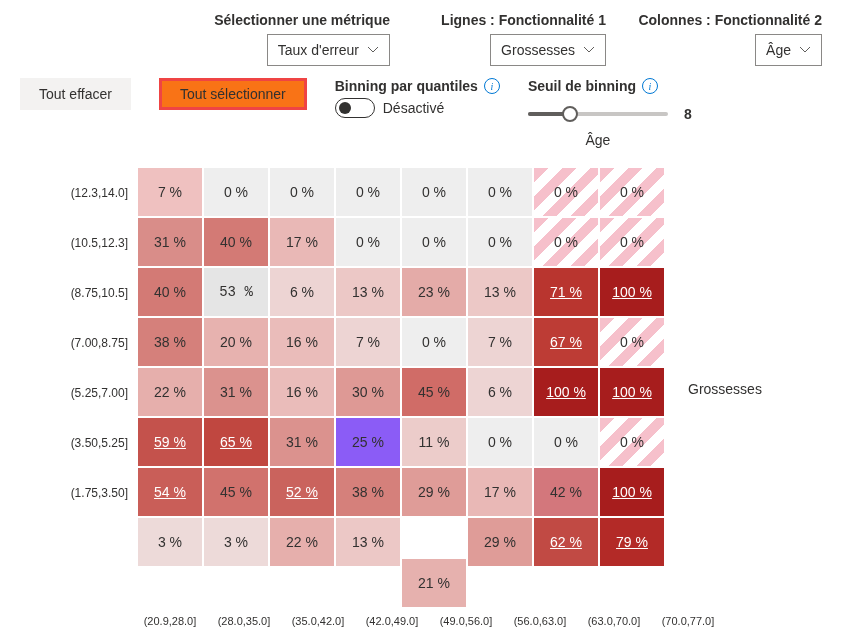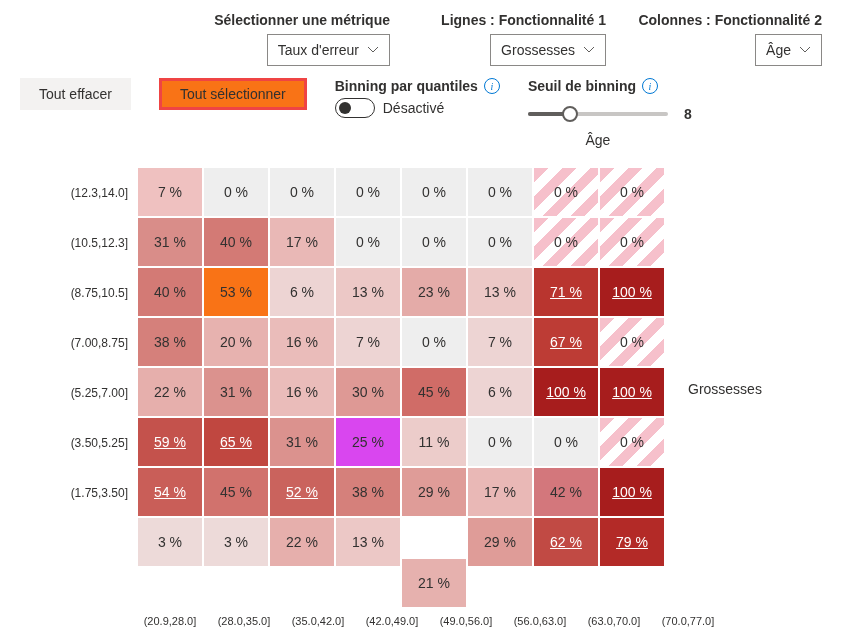--- a/index.html
+++ b/index.html
@@ -184,21 +184,21 @@
           <div class="cell" style="background: rgb(211, 122, 117);">40 %</div>
           <div class="cell" style="background: rgb(233, 184, 182);">17 %</div>
           <div class="cell" style="background: rgb(238, 238, 238);">0 %</div>
           <div class="cell" style="background: rgb(238, 238, 238);">0 %</div>
           <div class="cell" style="background: rgb(238, 238, 238);">0 %</div>
           <div class="cell striped">0 %</div>
           <div class="cell striped">0 %</div>
         </div>
         <div class="grid-row">
           <div class="cell" style="background: rgb(211, 122, 117);">40 %</div>
-          <div class="cell" style="background: #f97316;">53 %</div>
+          <div class="cell" style="background: #e5e5e5; font-family: Liberation Mono, monospace;">53 %</div>
           <div class="cell" style="background: rgb(237, 212, 211);">6 %</div>
           <div class="cell" style="background: rgb(236, 200, 198);">13 %</div>
           <div class="cell" style="background: rgb(228, 171, 168);">23 %</div>
           <div class="cell" style="background: rgb(236, 200, 198);">13 %</div>
           <div class="cell dark" style="background: rgb(185, 53, 47);">71 %</div>
           <div class="cell dark" style="background: rgb(167, 29, 29);">100 %</div>
         </div>
         <div class="grid-row">
           <div class="cell" style="background: rgb(213, 128, 123);">38 %</div>
           <div class="cell" style="background: rgb(231, 178, 175);">20 %</div>
@@ -216,21 +216,21 @@
           <div class="cell" style="background: rgb(222, 153, 149);">30 %</div>
           <div class="cell" style="background: rgb(208, 108, 103);">45 %</div>
           <div class="cell" style="background: rgb(237, 212, 211);">6 %</div>
           <div class="cell dark" style="background: rgb(167, 29, 29);">100 %</div>
           <div class="cell dark" style="background: rgb(167, 29, 29);">100 %</div>
         </div>
         <div class="grid-row">
           <div class="cell dark" style="background: rgb(196, 82, 76);">59 %</div>
           <div class="cell dark" style="background: rgb(192, 71, 64);">65 %</div>
           <div class="cell" style="background: rgb(219, 146, 142);">31 %</div>
-          <div class="cell" style="background: #d946ef;">25 %</div>
+          <div class="cell" style="background: #8b5cf6;">25 %</div>
           <div class="cell" style="background: rgb(236, 204, 202);">11 %</div>
           <div class="cell" style="background: rgb(238, 238, 238);">0 %</div>
           <div class="cell" style="background: rgb(238, 238, 238);">0 %</div>
           <div class="cell striped">0 %</div>
         </div>
         <div class="grid-row">
           <div class="cell dark" style="background: rgb(201, 94, 88);">54 %</div>
           <div class="cell" style="background: rgb(209, 114, 109);">45 %</div>
           <div class="cell dark" style="background: rgb(202, 99, 93);">52 %</div>
           <div class="cell" style="background: rgb(213, 128, 123);">38 %</div>

